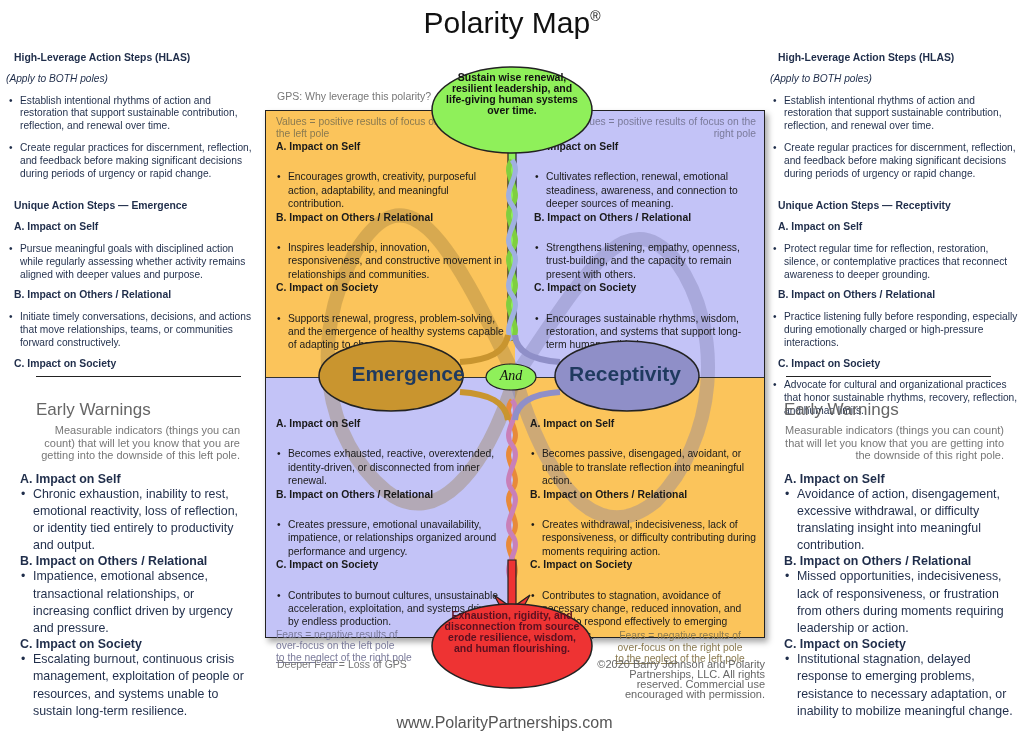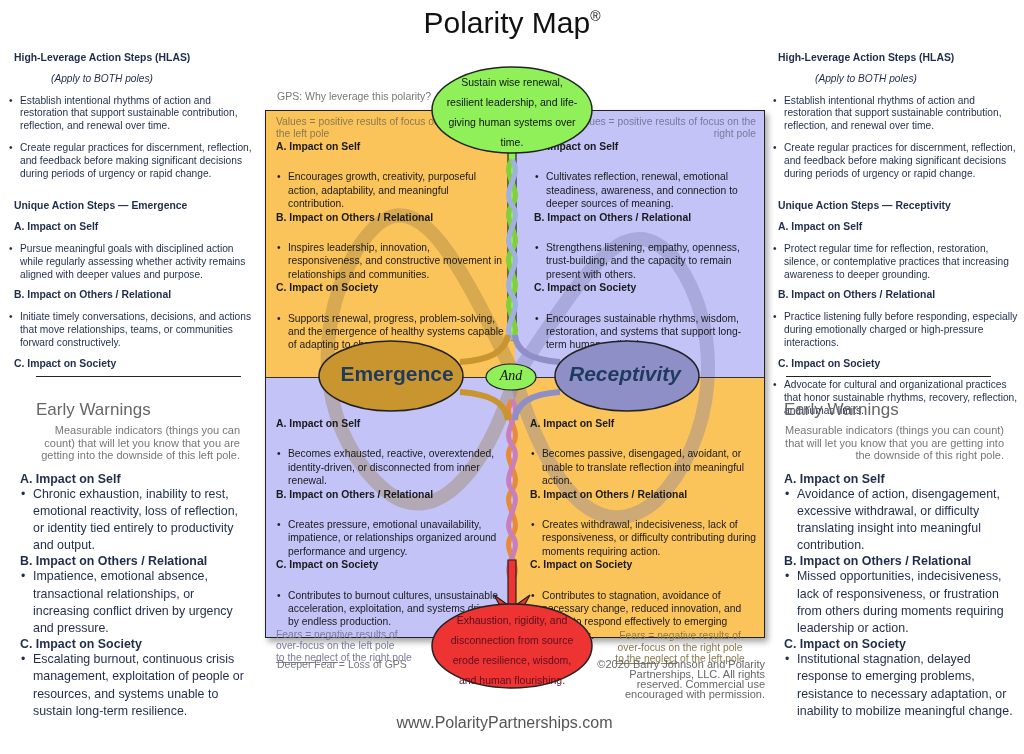--- a/index.html
+++ b/index.html
@@ -5,21 +5,21 @@
   * { box-sizing: border-box; margin: 0; padding: 0; }
   html, body { width: 1024px; height: 754px; background: #ffffff; overflow: hidden; }
   body { position: relative; font-family: "Liberation Sans", sans-serif; color: #1f2d4a; }
 
   .title { position: absolute; left: 0; width: 1024px; top: 6px; text-align: center; font-size: 30px; color: #111; }
   .title sup { font-size: 14px; vertical-align: top; position: relative; top: 2px; }
 
   
   .side { position: absolute; width: 252px; font-size: 10.2px; line-height: 12.8px; color: #1f2d4a; }
   .side h3 { font-size: 10.4px; font-weight: bold; margin: 8px; }
-  .side .sub { font-style: italic; margin-left: 45px; }
+  .side .sub { font-style: italic; }
   .side ul { list-style: none; }
   .side li { position: relative; padding-left: 14px; margin-top: 9px; }
   .side li::before { content: "•"; position: absolute; left: 3px; }
   .side .gap { height: 12px; }
   .hrule { position: absolute; height: 1px; background: #222; }
 
   .ew { position: absolute; width: 230px; }
   .ew .ew-title { font-size: 17px; color: #666; margin-bottom: 4px; }
   .ew .ew-desc { font-size: 11px; line-height: 12.5px; color: #777; margin-bottom: 10px; text-align: right; }
   .ew h4 { font-size: 12.4px; font-weight: bold; margin: 0; color: #1f2d4a; }
@@ -47,21 +47,21 @@
   .qtext li { position: relative; padding-left: 12px; }
   .qtext li::before { content: "•"; position: absolute; left: 1px; }
   .values { font-size: 10.3px; line-height: 12px; color: #8a7a50; }
   .values-r { color: #7a7a9a; text-align: right; }
   .fears { font-size: 10.3px; line-height: 11.5px; color: #7a7a9a; }
   .fears-r { color: #8a7a50; text-align: center; }
   .u { text-decoration: underline; }
 
   .overlay { position: absolute; left: 0; top: 0; width: 1024px; height: 754px; pointer-events: none; }
 
-  .bubble-text { position: absolute; text-align: center; font-weight: normal; font-size: 10.5px; line-height: 20px; }
+  .bubble-text { position: absolute; text-align: center; font-weight: bold; font-size: 10.5px; line-height: 11px; }
   .pole-label { position: absolute; font-weight: bold; font-size: 21px; color: #1f3a5f; text-align: center; }
   .and-label { position: absolute; font-family: "Liberation Serif", serif; font-style: italic; font-size: 14px; color: #111; text-align: center; }
 </style>
 </head>
 <body>
 
 <div class="title"><span>Polarity Map</span><sup>®</sup></div>
 
 <div class="side" style="left:6px; top:44px;">
   <h3>High-Leverage Action Steps (HLAS)</h3>
@@ -105,21 +105,21 @@
   <h3>High-Leverage Action Steps (HLAS)</h3>
   <div class="sub">(Apply to BOTH poles)</div>
   <ul>
     <li>Establish intentional rhythms of action and restoration that support sustainable contribution, reflection, and renewal over time.</li>
     <li>Create regular practices for discernment, reflection, and feedback before making significant decisions during periods of urgency or rapid change.</li>
   </ul>
   <div class="gap"></div>
   <h3>Unique Action Steps — Receptivity</h3>
   <h3>A. Impact on Self</h3>
   <ul>
-      <li>Protect regular time for reflection, restoration, silence, or contemplative practices that increasing awareness to deeper grounding.</li>
+      <li>Protect regular time for reflection, restoration, silence, or contemplative practices that reconnect awareness to deeper grounding.</li>
     </ul>
   <h3>B. Impact on Others / Relational</h3>
   <ul>
       <li>Practice listening fully before responding, especially during emotionally charged or high-pressure interactions.</li>
     </ul>
   <h3>C. Impact on Society</h3>
   <ul>
       <li>Advocate for cultural and organizational practices that honor sustainable rhythms, recovery, reflection, and human limits.</li>
     </ul>
 </div>
@@ -258,19 +258,19 @@
 
   <ellipse cx="512" cy="646" rx="80" ry="42" fill="#ee3333" stroke="#222" stroke-width="1.5"></ellipse>
 
   <ellipse cx="391" cy="376" rx="72" ry="35" fill="#c9952f" stroke="#222" stroke-width="1.5"></ellipse>
   <ellipse cx="627" cy="376" rx="72" ry="35" fill="#8f8fc8" stroke="#222" stroke-width="1.5"></ellipse>
   <ellipse cx="511" cy="377" rx="25" ry="13" fill="#8ff05a" stroke="#222" stroke-width="1.2"></ellipse>
 </svg>
 
 <div class="bubble-text" style="left:444px; top:72px; width:136px; color:#111;">Sustain wise renewal, resilient leadership, and life-giving human systems over time.</div>
 <div class="bubble-text" style="left:444px; top:610px; width:136px; color:#5a1020;">Exhaustion, rigidity, and disconnection from source erode resilience, wisdom, and human flourishing.</div>
-<div class="pole-label" style="left:325px; top:362px; width:144px;">Emergence</div>
-<div class="pole-label" style="left:555px; top:362px; width:140px;font-style:italic;">Receptivity</div>
+<div class="pole-label" style="left:336px; top:362px; width:144px;">Emergence</div>
+<div class="pole-label" style="left:555px; top:362px; width:140px;">Receptivity</div>
 <div class="and-label" style="left:486px; top:368px; width:50px;">And</div>
 
 <div class="deeper">Deeper Fear = Loss of GPS</div>
 <div class="copyright">©2020 Barry Johnson and Polarity Partnerships, LLC. All rights reserved. Commercial use encouraged with permission.</div>
 <div class="website">www.PolarityPartnerships.com</div>
 
 </body></html>

